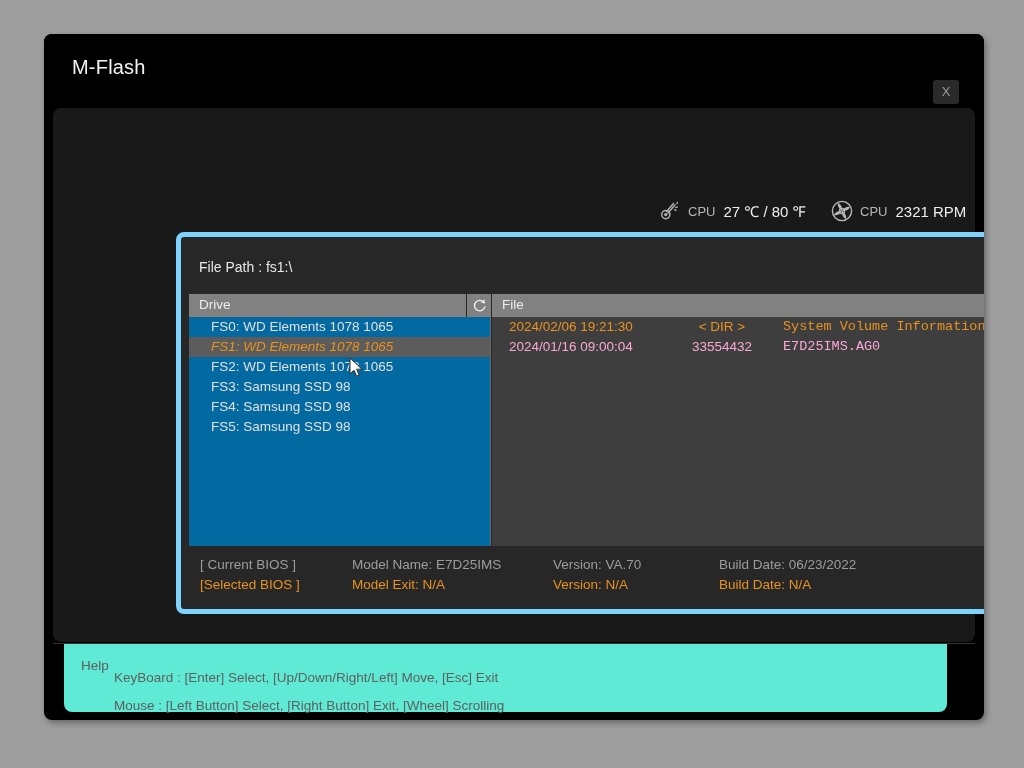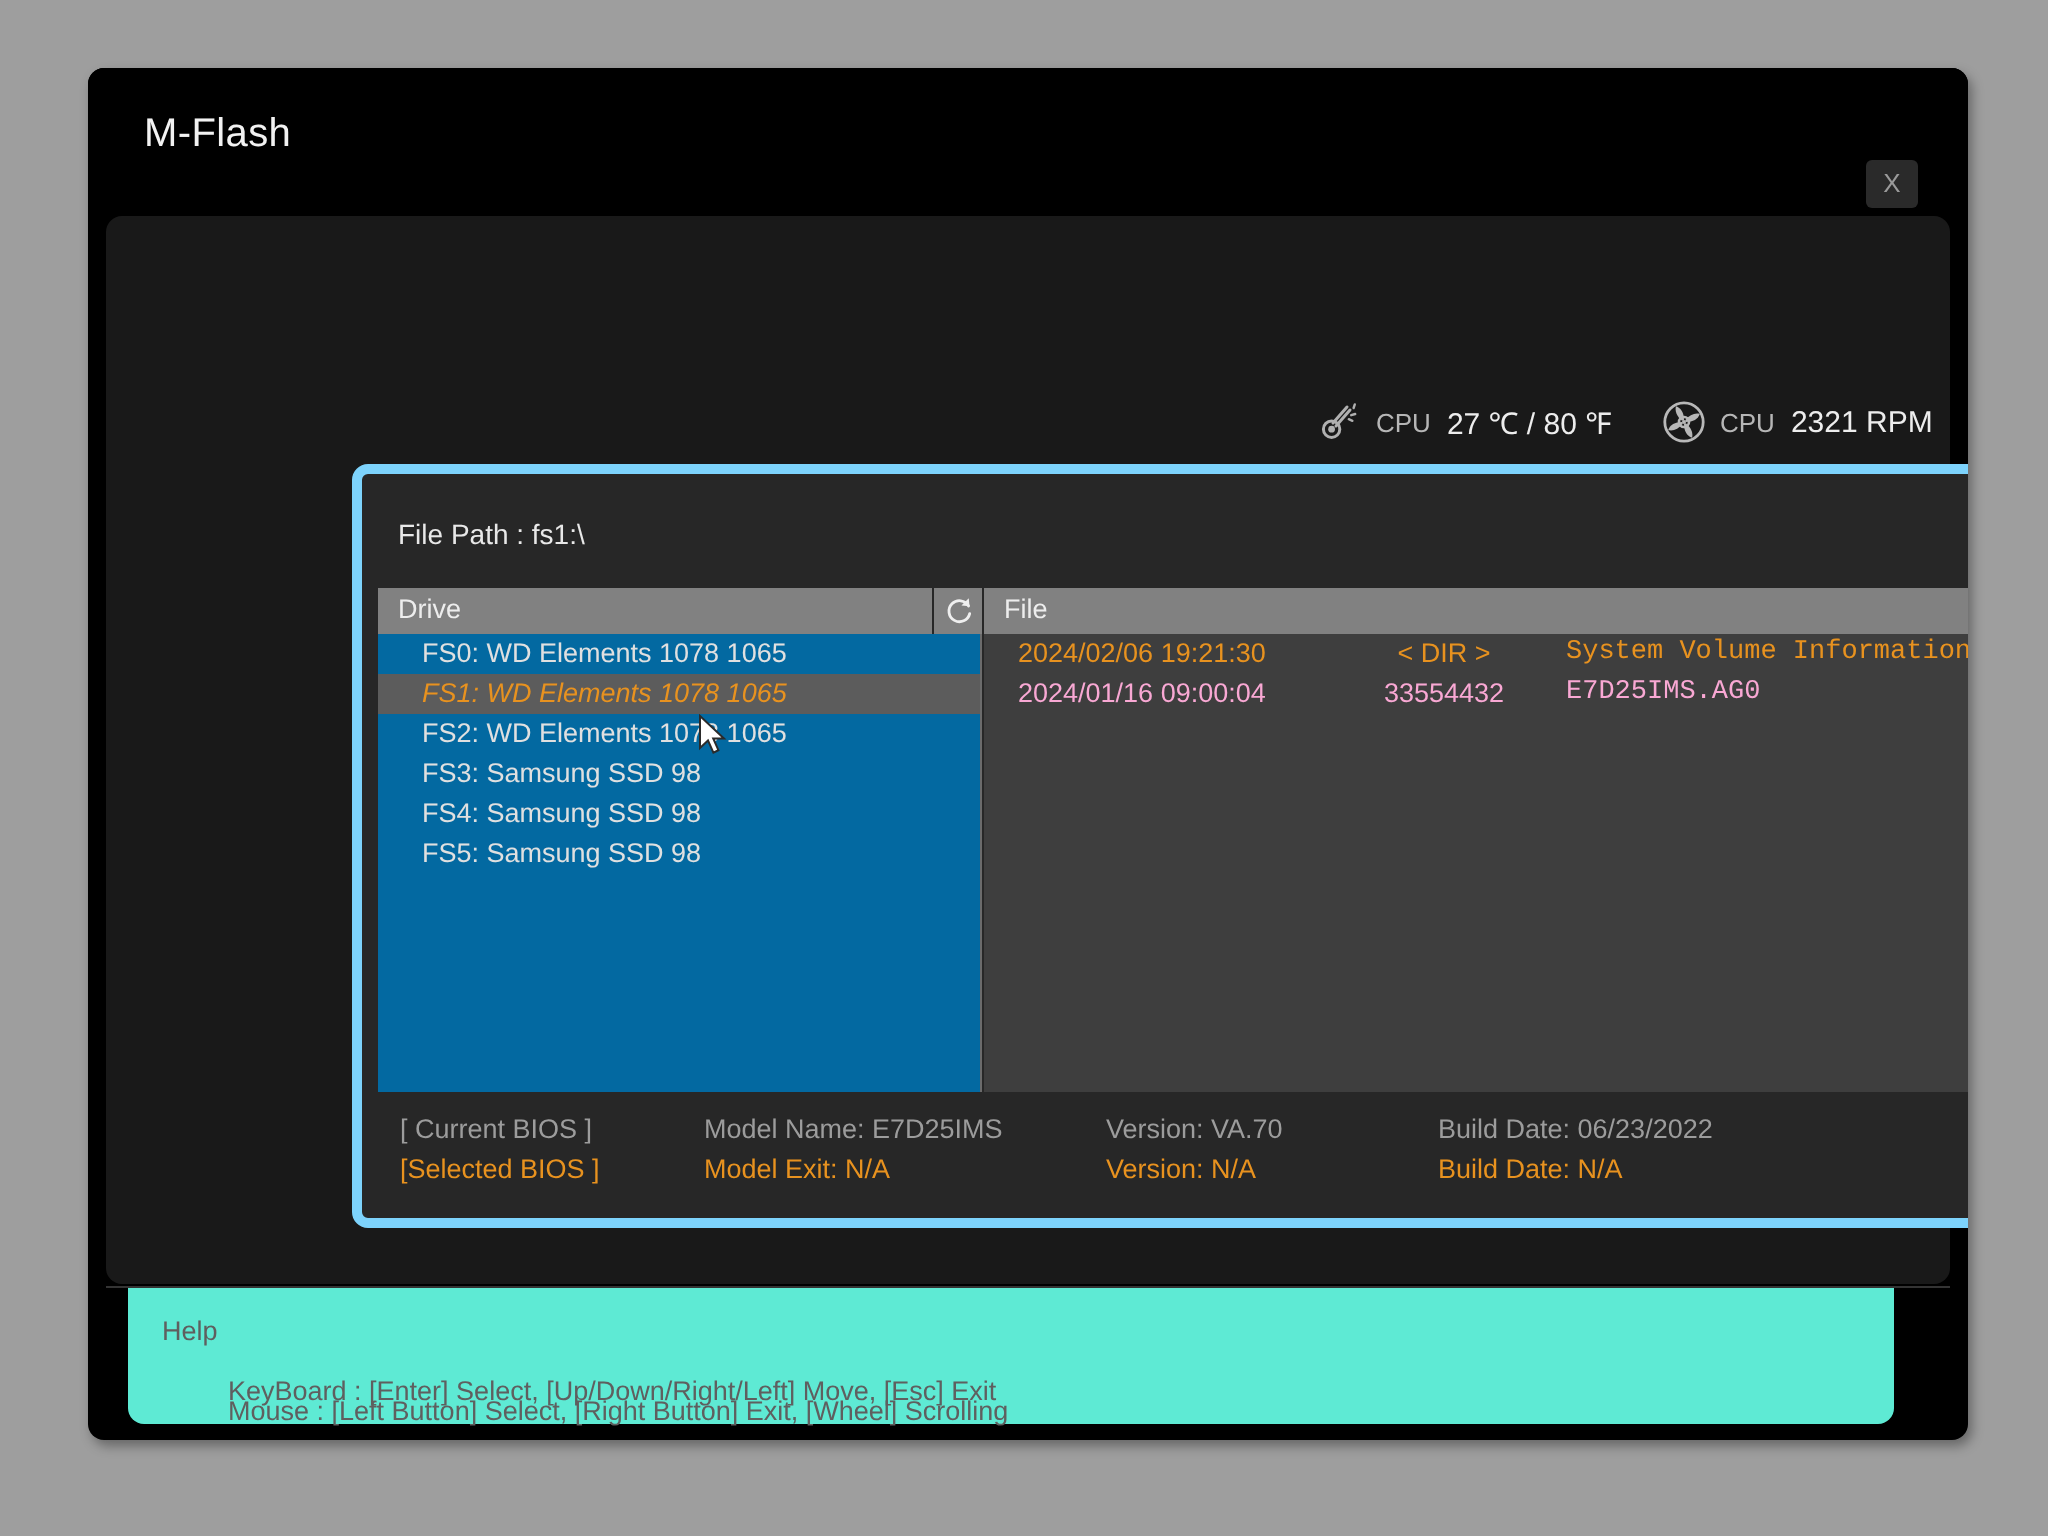--- a/index.html
+++ b/index.html
@@ -285,21 +285,21 @@
     color: #5f5f5f;
     white-space: nowrap;
   }
   .help-line {
     position: absolute;
     left: 50px;
     font-size: 13.5px;
     color: #5f5f5f;
     white-space: nowrap;
   }
-  #help-kb    { top: 44px; }
+  #help-kb    { top: 26px; }
   #help-mouse { top: 54px; }
 
   
   #cursor {
     position: absolute;
     left: 305px;
     top: 323px;
     width: 16px;
     height: 22px;
     pointer-events: none;

